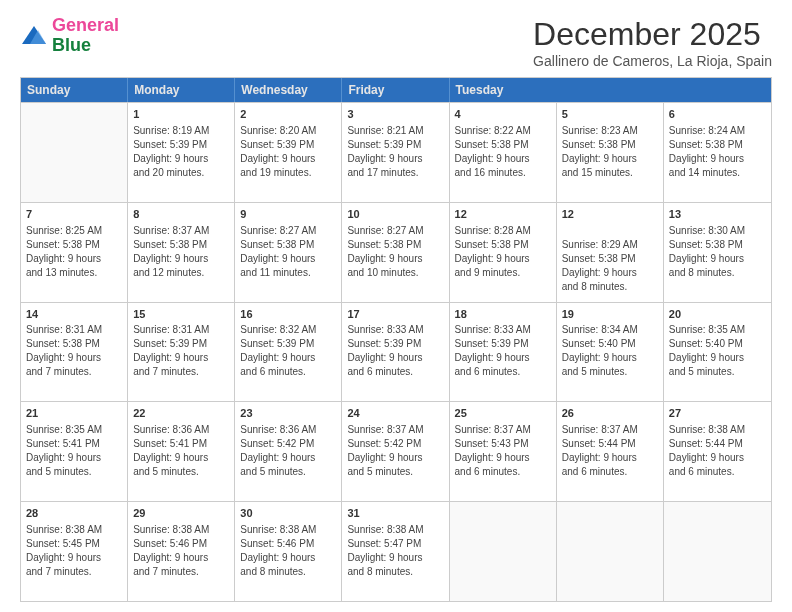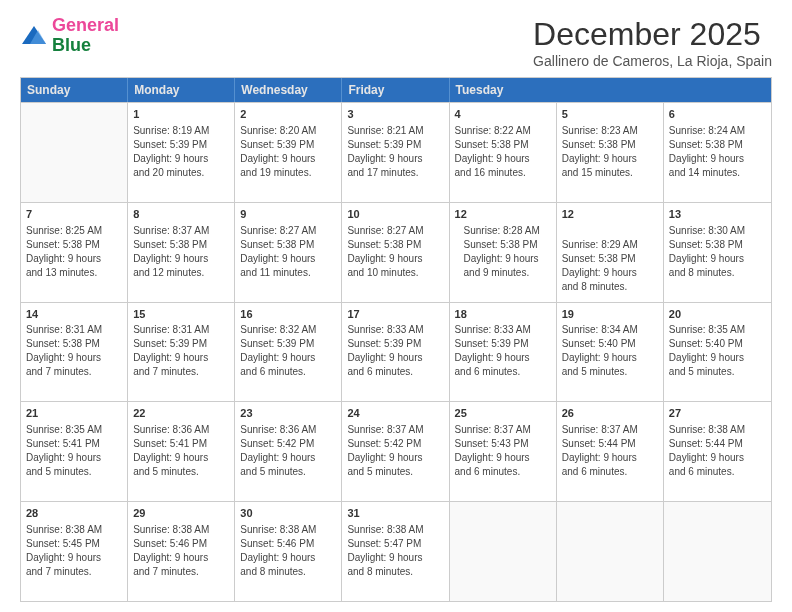--- a/index.html
+++ b/index.html
@@ -201,21 +201,21 @@
           </div>
           <div class="cal-cell">
             <div class="day-num">10</div>
             <div class="day-info" style="white-space: pre-line;">Sunrise: 8:27 AM
 Sunset: 5:38 PM
 Daylight: 9 hours
 and 10 minutes.</div>
           </div>
           <div class="cal-cell">
             <div class="day-num">12</div>
-            <div class="day-info" style="white-space: pre-line; margin-left: 9px;">Sunrise: 8:28 AM
+            <div class="day-info" style="white-space: pre-line;">Sunrise: 8:28 AM
 Sunset: 5:38 PM
 Daylight: 9 hours
 and 9 minutes.</div>
           </div>
           <div class="cal-cell">
             <div class="day-num">12</div>
             <div class="day-info" style="white-space: pre-line; margin-top: 16px;">Sunrise: 8:29 AM
 Sunset: 5:38 PM
 Daylight: 9 hours
 and 8 minutes.</div>

